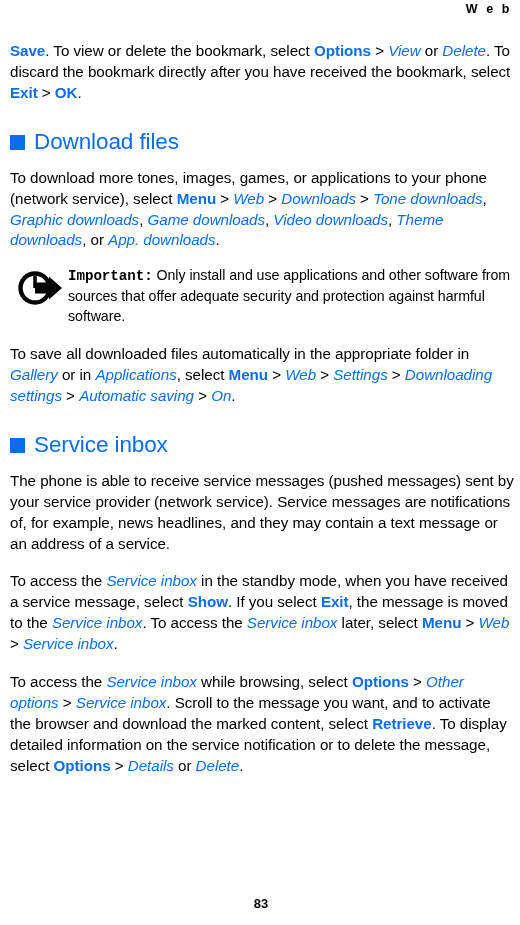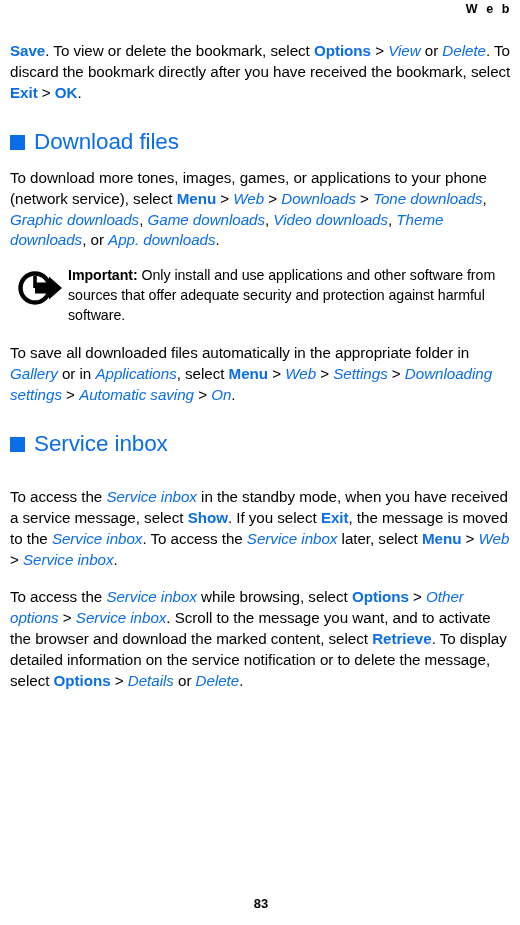--- a/index.html
+++ b/index.html
@@ -86,21 +86,21 @@
   }
   .path {         
     color: #0b6ee8;
     font-style: italic;
   }
   .sep {          
     color: #000;
     font-weight: normal;
     font-style: normal;
   }
-  .bold { font-weight: bold; }
+  .bold { font-weight: bold; font-family: Liberation Mono, monospace; }
 
   
   .note {
     position: relative;
     padding-left: 58px;
     min-height: 44px;
   }
   .note-text {
     font-size: 14.2px;
     line-height: 19.6px;
@@ -169,20 +169,21 @@
 
     <div style="height:25px"></div>
 
     <div class="section-head">
       <span class="head-bullet"></span>
       <span class="head-text">Service inbox</span>
     </div>
 
     <div style="height:13px"></div>
 
+    <p class="body">The phone is able to receive service messages (pushed messages) sent by your service provider (network service). Service messages are notifications of, for example, news headlines, and they may contain a text message or an address of a service.</p>
 
     <div style="height:17px"></div>
 
     <p class="body"><span>To access the </span><span class="path">Service inbox</span><span> in the standby mode, when you have received a service message, select </span><span class="ui">Show</span><span>. If you select </span><span class="ui">Exit</span><span>, the message is moved to the </span><span class="path">Service inbox</span><span>. To access the </span><span class="path">Service inbox</span><span> later, select </span><span class="ui">Menu</span><span class="sep"> &gt; </span><span class="path">Web</span><span class="sep"> &gt; </span><span class="path">Service inbox</span><span>.</span></p>
 
     <div style="height:17px"></div>
 
     <p class="body"><span>To access the </span><span class="path">Service inbox</span><span> while browsing, select </span><span class="ui">Options</span><span class="sep"> &gt; </span><span class="path">Other options</span><span class="sep"> &gt; </span><span class="path">Service inbox</span><span>. Scroll to the message you want, and to activate the browser and download the marked content, select </span><span class="ui">Retrieve</span><span>. To display detailed information on the service notification or to delete the message, select </span><span class="ui">Options</span><span class="sep"> &gt; </span><span class="path">Details</span><span> or </span><span class="path">Delete</span><span>.</span></p>
 
   </div>

